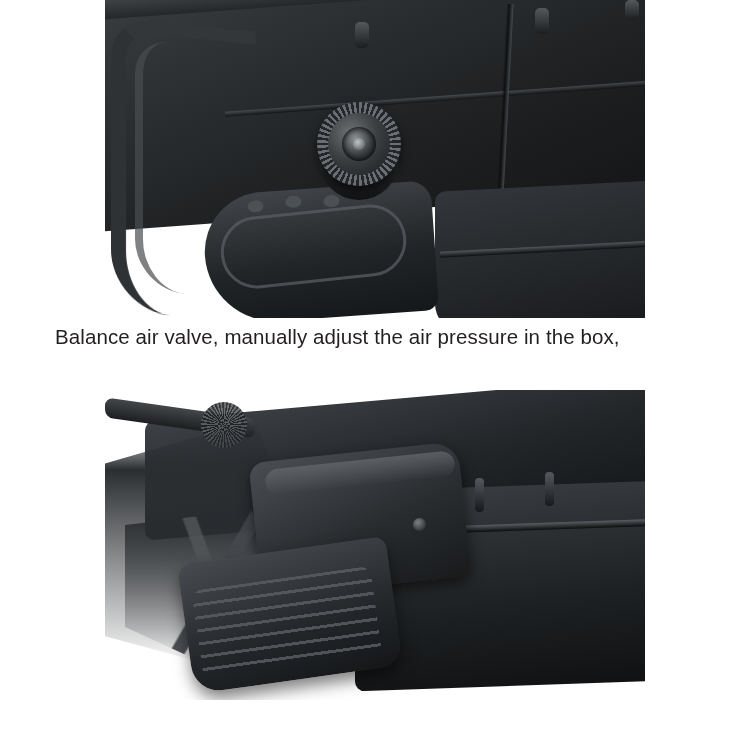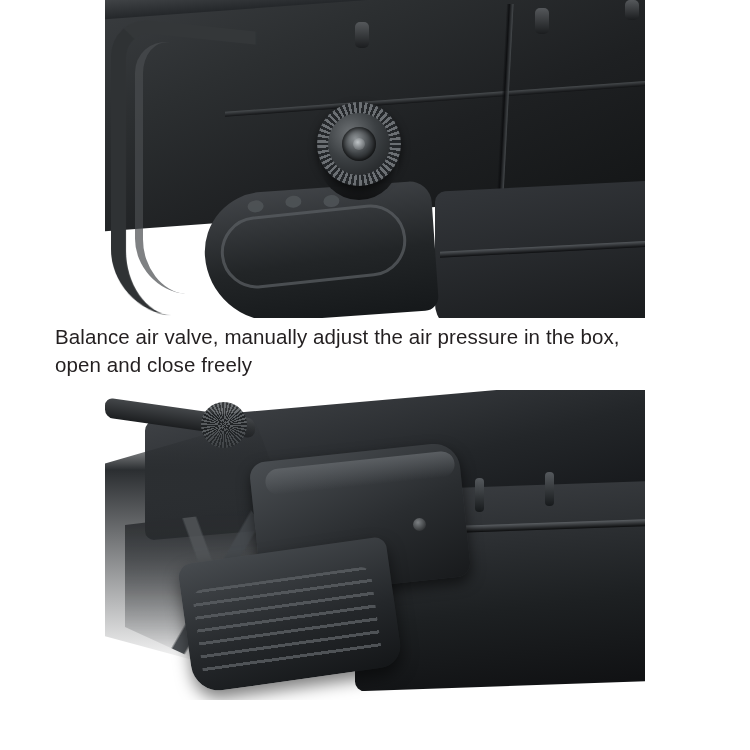--- a/index.html
+++ b/index.html
@@ -405,21 +405,20 @@
       <div class="knob-skirt"></div>
       <div class="knob-ring"></div>
       <div class="knob-body"></div>
       <div class="knob-center"></div>
       <div class="knob-pin"></div>
     </div>
   </div>
 
   <div class="caption" id="caption-valve">
     <span class="cap-line">Balance air valve, manually adjust the air pressure in the box,</span>
-    <span class="cap-line">open and close freely</span>
   </div>
 
   <div class="photo" id="photo-lock">
     <div class="case-bg"></div>
 
     <div class="l-case"></div>
     <div class="l-lid"></div>
 
     <div class="l-handle-bar"></div>
     <div class="l-knob-small"></div>

